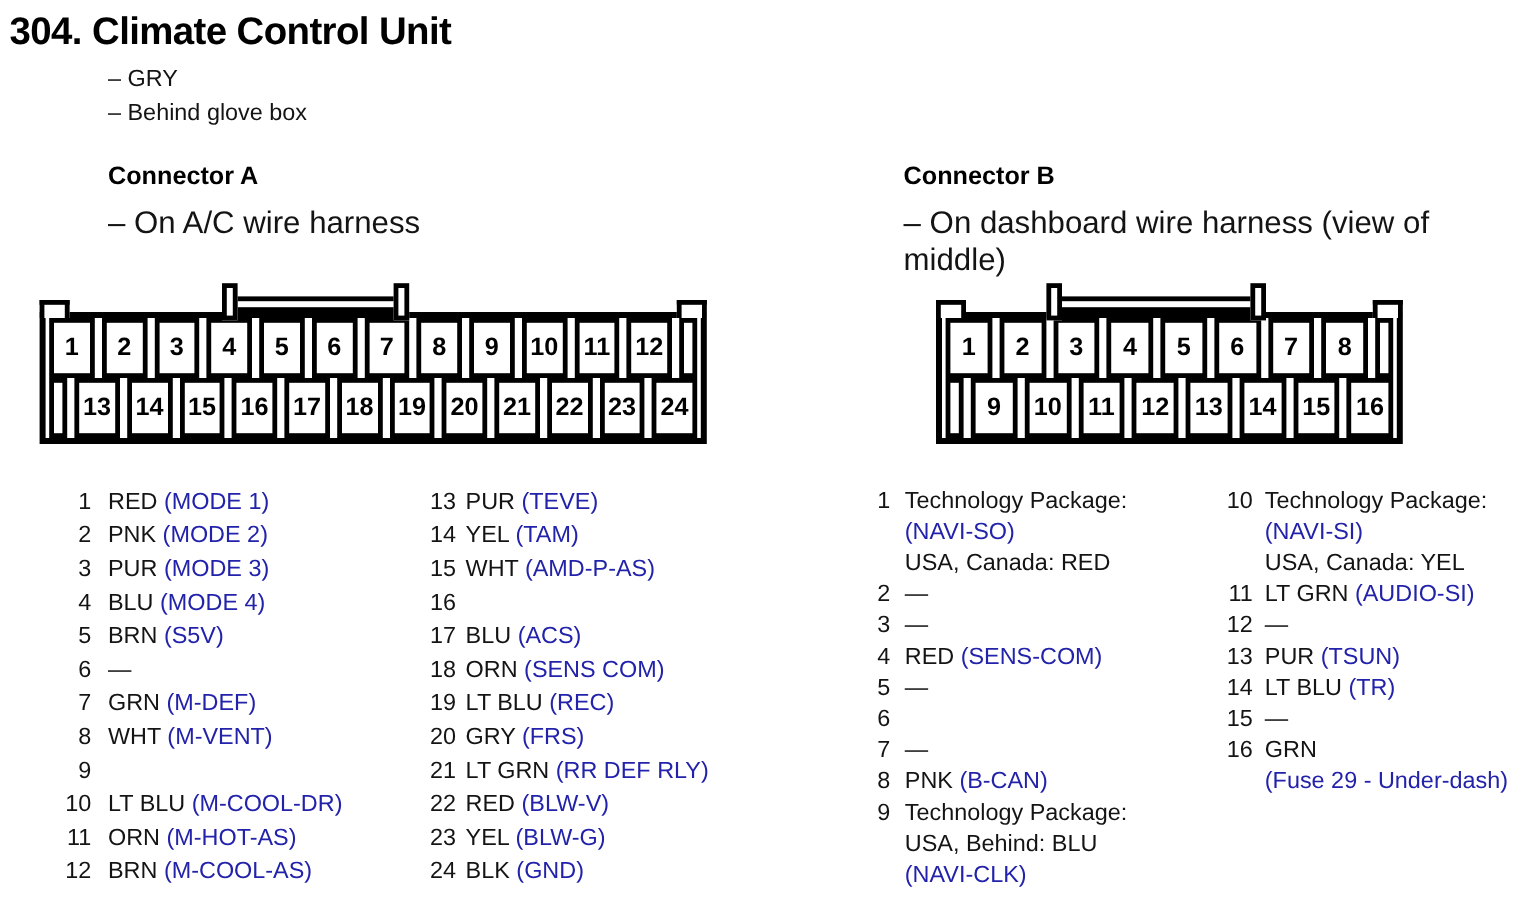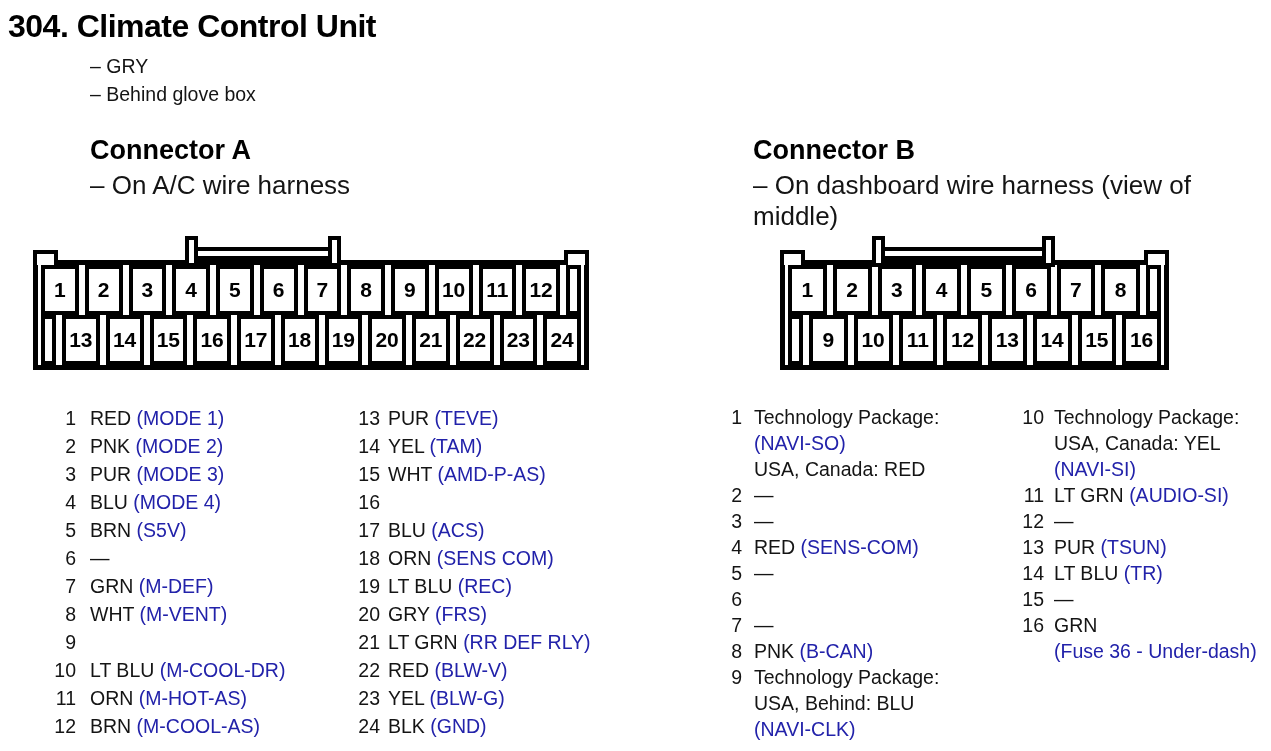--- a/index.html
+++ b/index.html
@@ -3,21 +3,21 @@
 <meta charset="utf-8">
 <style>
   html,body{margin:0;padding:0;}
   body{
     width:1271px;height:751px;position:relative;background:#ffffff;
     font-family:"Liberation Sans",sans-serif;color:#141414;overflow:hidden;
   }
   .abs{position:absolute;}
   .title{font-size:32px;font-weight:bold;color:#000;margin:0;letter-spacing:-0.5px;text-align:center;}
   .bullet{font-size:19.5px;}
-  .chead{font-size:27px;font-weight:bold;color:#000;}
+  .chead{font-size:21px;font-weight:bold;color:#000;}
   .csub{font-size:26px;}
 
   
   .connector{position:absolute;height:134px;}
   .shell{
     position:absolute;left:0;right:0;top:24px;bottom:0;
     border:5px solid #000;background:#fff;
     display:flex;flex-direction:column;padding:0 3px;box-sizing:border-box;
   }
   .crow{flex:1;display:flex;gap:6px;align-items:stretch;}
@@ -321,22 +321,22 @@
         <span class="pin-line"><span>USA, Behind: BLU</span></span>
         <span class="pin-line"><span class="blue">(NAVI-CLK)</span></span>
       </span>
     </div>
   </div>
 <div class="pinlist" style="left:1008px;top:404px;line-height:26px;--numw:36px;--numgap:10px;">
     <div class="pin-row">
       <span class="pin-num">10</span>
       <span class="pin-body">
         <span class="pin-line"><span>Technology Package:</span></span>
+        <span class="pin-line"><span class="blue">(NAVI-SI)</span></span>
         <span class="pin-line"><span>USA, Canada: YEL</span></span>
-        <span class="pin-line"><span class="blue">(NAVI-SI)</span></span>
       </span>
     </div>
     <div class="pin-row">
       <span class="pin-num">11</span>
       <span class="pin-body">
         <span class="pin-line"><span>LT GRN </span><span class="blue">(AUDIO-SI)</span></span>
       </span>
     </div>
     <div class="pin-row">
       <span class="pin-num">12</span>
@@ -359,16 +359,16 @@
     <div class="pin-row">
       <span class="pin-num">15</span>
       <span class="pin-body">
         <span class="pin-line"><span>—</span></span>
       </span>
     </div>
     <div class="pin-row">
       <span class="pin-num">16</span>
       <span class="pin-body">
         <span class="pin-line"><span>GRN</span></span>
-        <span class="pin-line"><span class="blue">(Fuse 36 - Under-dash)</span></span>
+        <span class="pin-line"><span class="blue">(Fuse 29 - Under-dash)</span></span>
       </span>
     </div>
   </div>
 
 </body></html>

